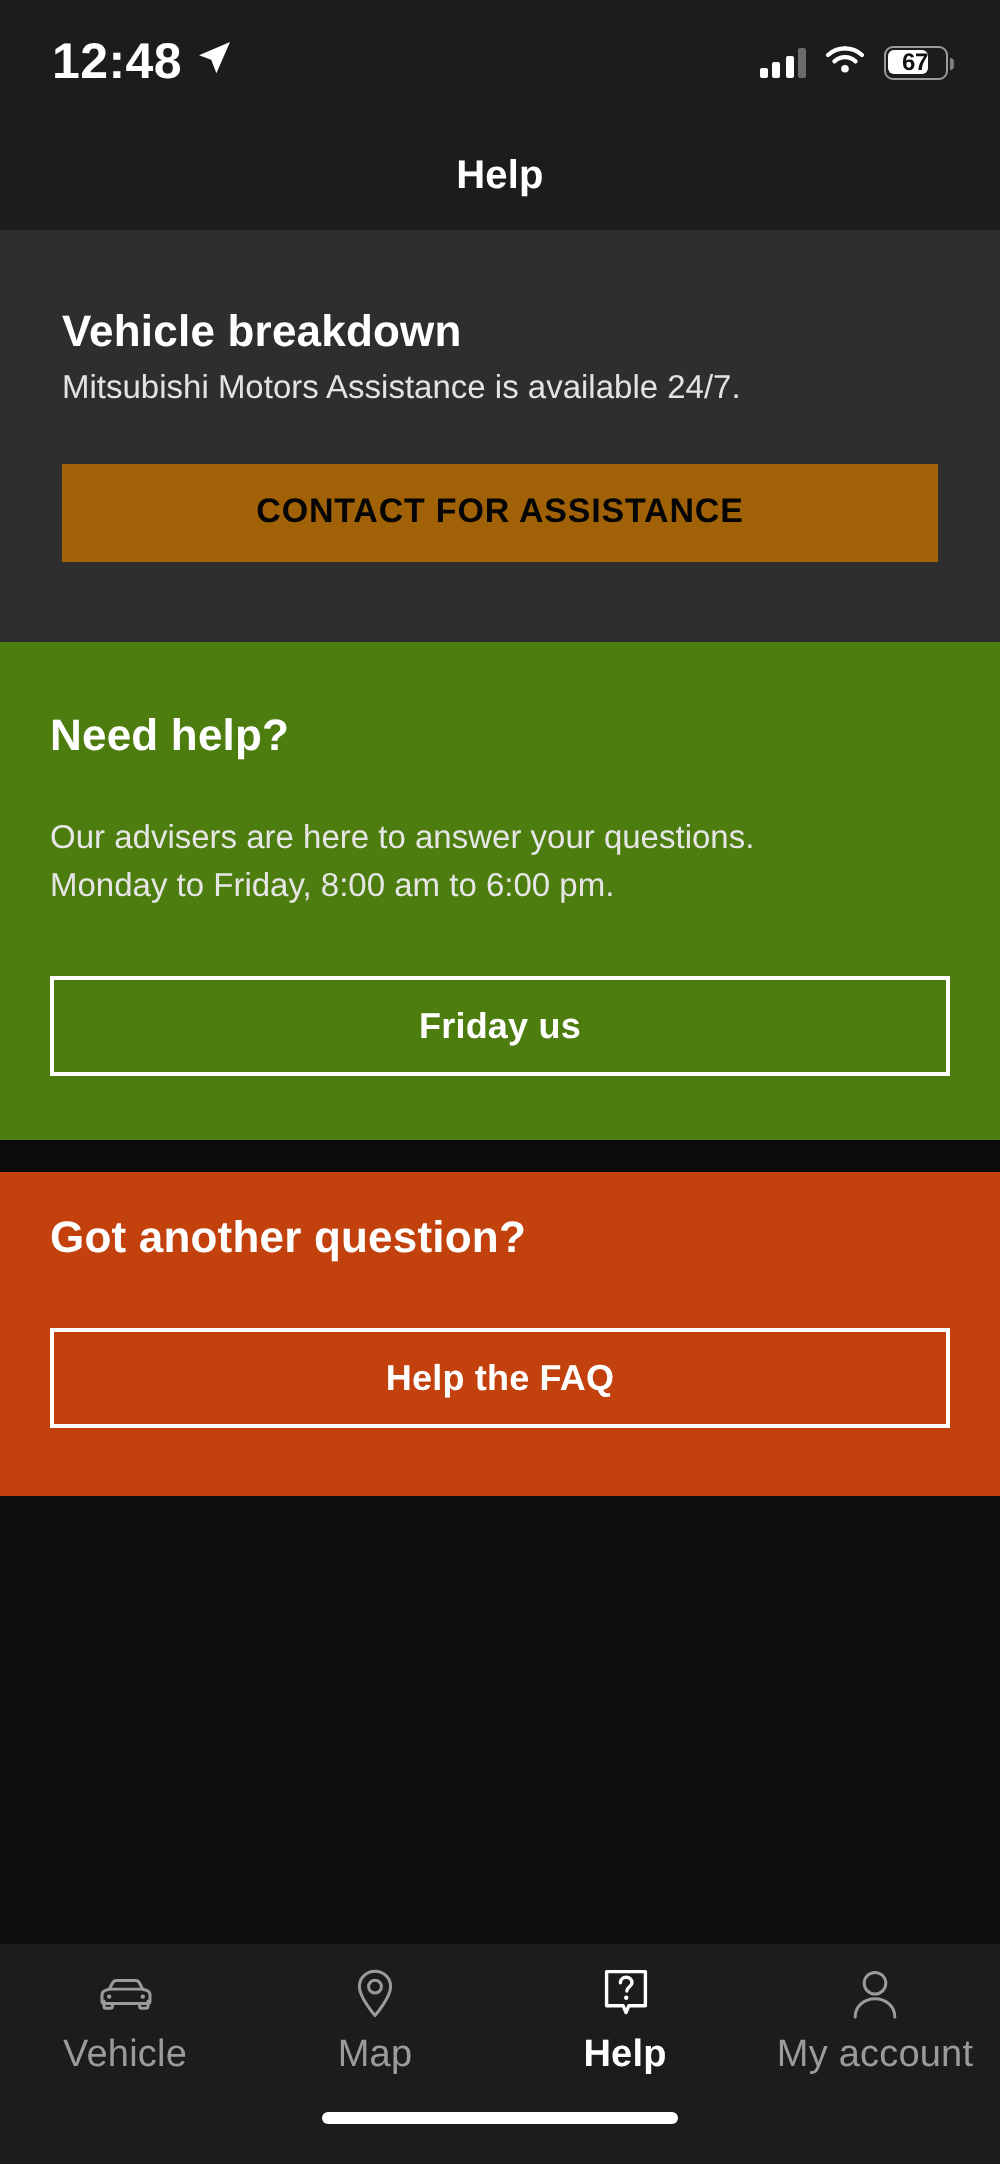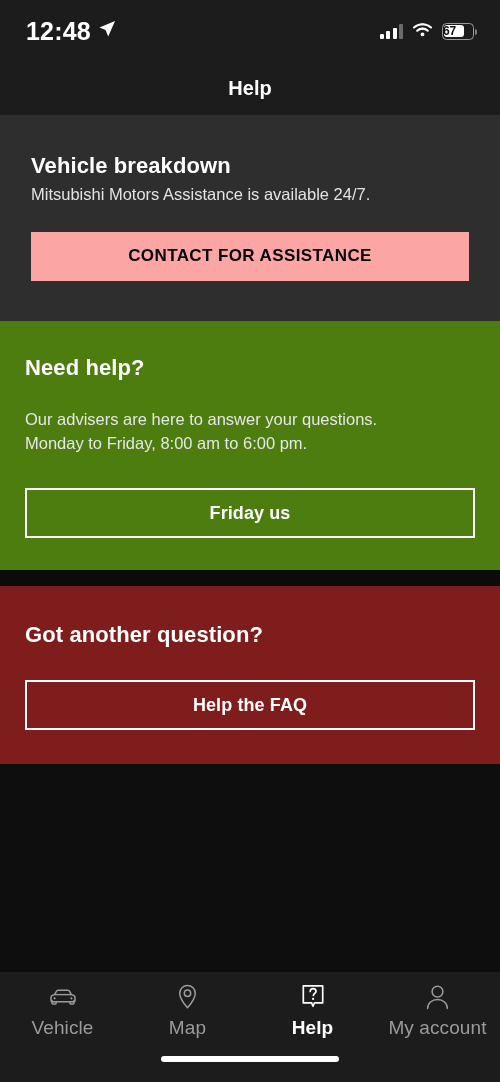--- a/index.html
+++ b/index.html
@@ -51,21 +51,21 @@
     width:2.4px; height:6px; background:#7d7d7d;
     border-radius:0 2px 2px 0;
   }
   .battery-fill {
     position:absolute; left:1.3px; top:1.3px; bottom:1.3px;
     width:67%;
     background:#ffffff; border-radius:3px;
   }
   .battery-num {
     position:relative; z-index:2;
-    width:100%; 
+    width:100%; text-align:center;
     font-size:12px; font-weight:700; color:#111111;
     letter-spacing:-0.2px; line-height:1;
     padding-right:1px;
   }
 
   
   .navbar {
     height:53px;
     background:#1c1c1c;
     display:flex; align-items:center; justify-content:center;
@@ -88,21 +88,21 @@
     letter-spacing:0.1px; line-height:1.15;
   }
   .sec-breakdown .sub {
     color:#e3e3e3; font-size:16.5px; font-weight:400;
     margin-top:6px; line-height:1.25;
   }
   .btn-primary {
     display:block; width:100%;
     margin-top:27px;
     height:49px;
-    background:#fca5a5;
+    background:#a16207;
     border:none;
     color:#050505; font-size:17px; font-weight:800;
     letter-spacing:0.4px;
     font-family:"Liberation Sans", sans-serif;
     cursor:pointer;
   }
 
   
   .sec-need {
     background:#4d7c0f;
@@ -125,22 +125,22 @@
     font-family:"Liberation Sans", sans-serif;
     cursor:pointer;
   }
   .sec-need .btn-outline { margin-top:33px; }
 
   
   .sec-gap { height:16px; background:#0b0b0b; }
 
   
   .sec-faq {
-    background:#7f1d1d;
-    padding:36px 25px 34px 25px;
+    background:#c2410c;
+    padding:20px 25px 34px 25px;
   }
   .sec-faq .btn-outline { margin-top:32px; }
 
   .filler { background:#0e0e0e; height:218px; }
 
   
   .tabbar {
     flex:0 0 auto;
     background:#1c1c1c;
     height:80px;

